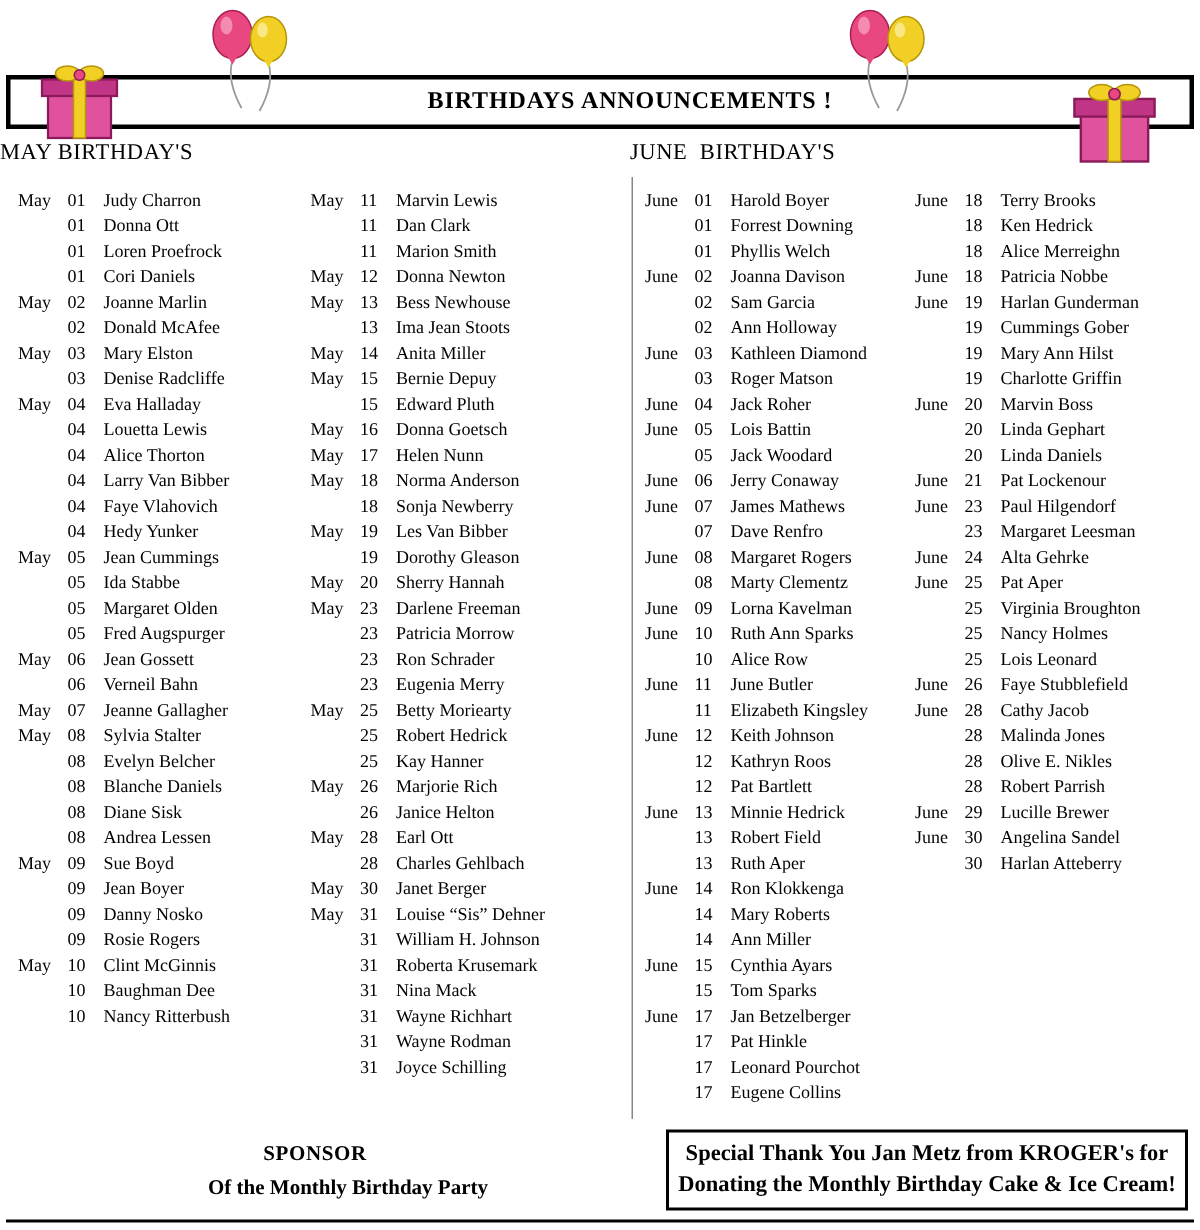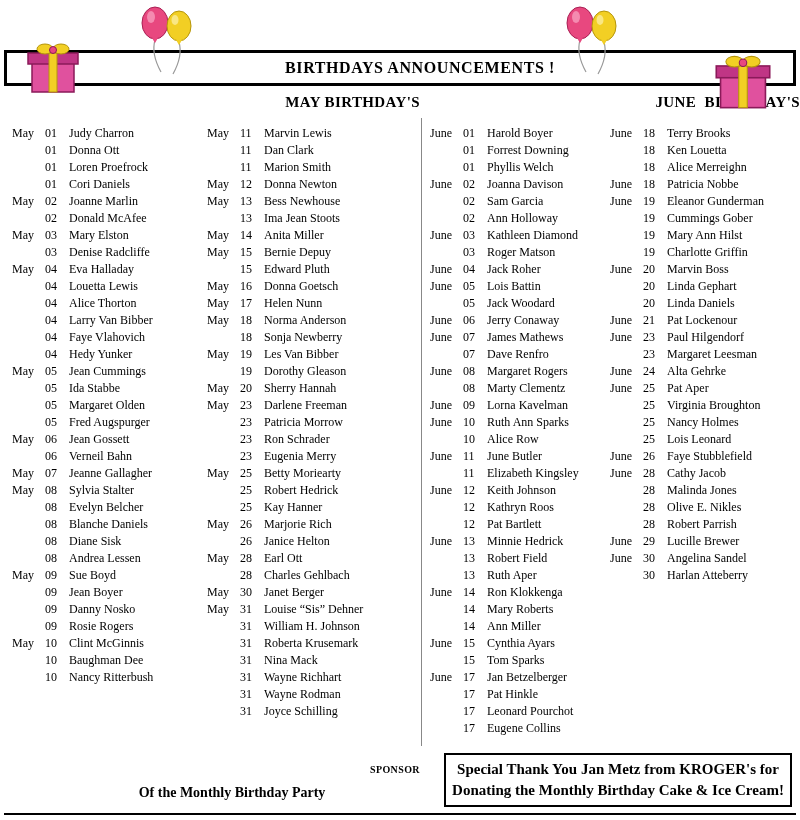--- a/index.html
+++ b/index.html
@@ -8,43 +8,43 @@
     font-family:"Liberation Serif", serif; color:#000; overflow:hidden;
   }
   .banner {
     position:absolute; left:4px; right:4px; top:50px; height:30px;
     border:3px solid #000; background:#fff; z-index:1;
     display:flex; align-items:center; justify-content:center;
     font-weight:bold; font-size:16px; letter-spacing:0.6px;padding-left:40px;
   }
   .deco { position:absolute; z-index:2; }
   .sec-header {
-    position:absolute; top:94px; font-weight:bold; font-size:15px;
-    text-align:right; white-space:pre; letter-spacing:0.4px;
+    position:absolute; top:94px; font-weight:normal; font-size:15px;
+    text-align:left; white-space:pre; letter-spacing:0.4px;
   }
   .sec-header.may  { left:0;   width:420px; }
   .sec-header.june { left:420px; width:380px; }
   .divider {
     position:absolute; left:421px; top:118px; height:628px;
     border-left:1px solid #888;
   }
   .col { position:absolute; top:125px; font-size:12px; }
   .col .row { display:flex; line-height:17px; white-space:nowrap; }
   .col .m { width:33px; flex:0 0 33px; }
   .col .d { width:24px; flex:0 0 24px; }
   .col .n { flex:1; }
   .col.may1  { left:12px;  width:190px; }
   .col.may2  { left:207px; width:205px; }
   .col.june1 { left:430px; width:178px; }
   .col.june2 { left:610px; width:186px; }
   .sponsor {
     position:absolute; left:0; width:420px; top:760px;
     text-align:center; font-weight:bold;
   }
-  .sponsor .l1 { font-size:10px; line-height:20px; letter-spacing:0.4px;text-align:right; }
+  .sponsor .l1 { font-size:14px; line-height:20px; letter-spacing:0.4px; }
   .sponsor .l2 { font-size:14px; line-height:26px;margin-left:44px; }
   .thanks {
     position:absolute; left:444px; right:8px; top:753px;
     border:2px solid #000; padding:4px 6px;
     font-weight:bold; font-size:15px; line-height:21px; text-align:center;
   }
   .bottom-rule {
     position:absolute; left:4px; right:4px; top:813px;
     border-top:2px solid #000;
   }
@@ -631,36 +631,36 @@
     </div>
   <div class="col june2">
       <div class="row">
         <span class="m">June</span>
         <span class="d">18</span>
         <span class="n">Terry Brooks</span>
       </div>
       <div class="row">
         <span class="m"></span>
         <span class="d">18</span>
-        <span class="n">Ken Louetta</span>
+        <span class="n">Ken Hedrick</span>
       </div>
       <div class="row">
         <span class="m"></span>
         <span class="d">18</span>
         <span class="n">Alice Merreighn</span>
       </div>
       <div class="row">
         <span class="m">June</span>
         <span class="d">18</span>
         <span class="n">Patricia Nobbe</span>
       </div>
       <div class="row">
         <span class="m">June</span>
         <span class="d">19</span>
-        <span class="n">Eleanor Gunderman</span>
+        <span class="n">Harlan Gunderman</span>
       </div>
       <div class="row">
         <span class="m"></span>
         <span class="d">19</span>
         <span class="n">Cummings Gober</span>
       </div>
       <div class="row">
         <span class="m"></span>
         <span class="d">19</span>
         <span class="n">Mary Ann Hilst</span>

